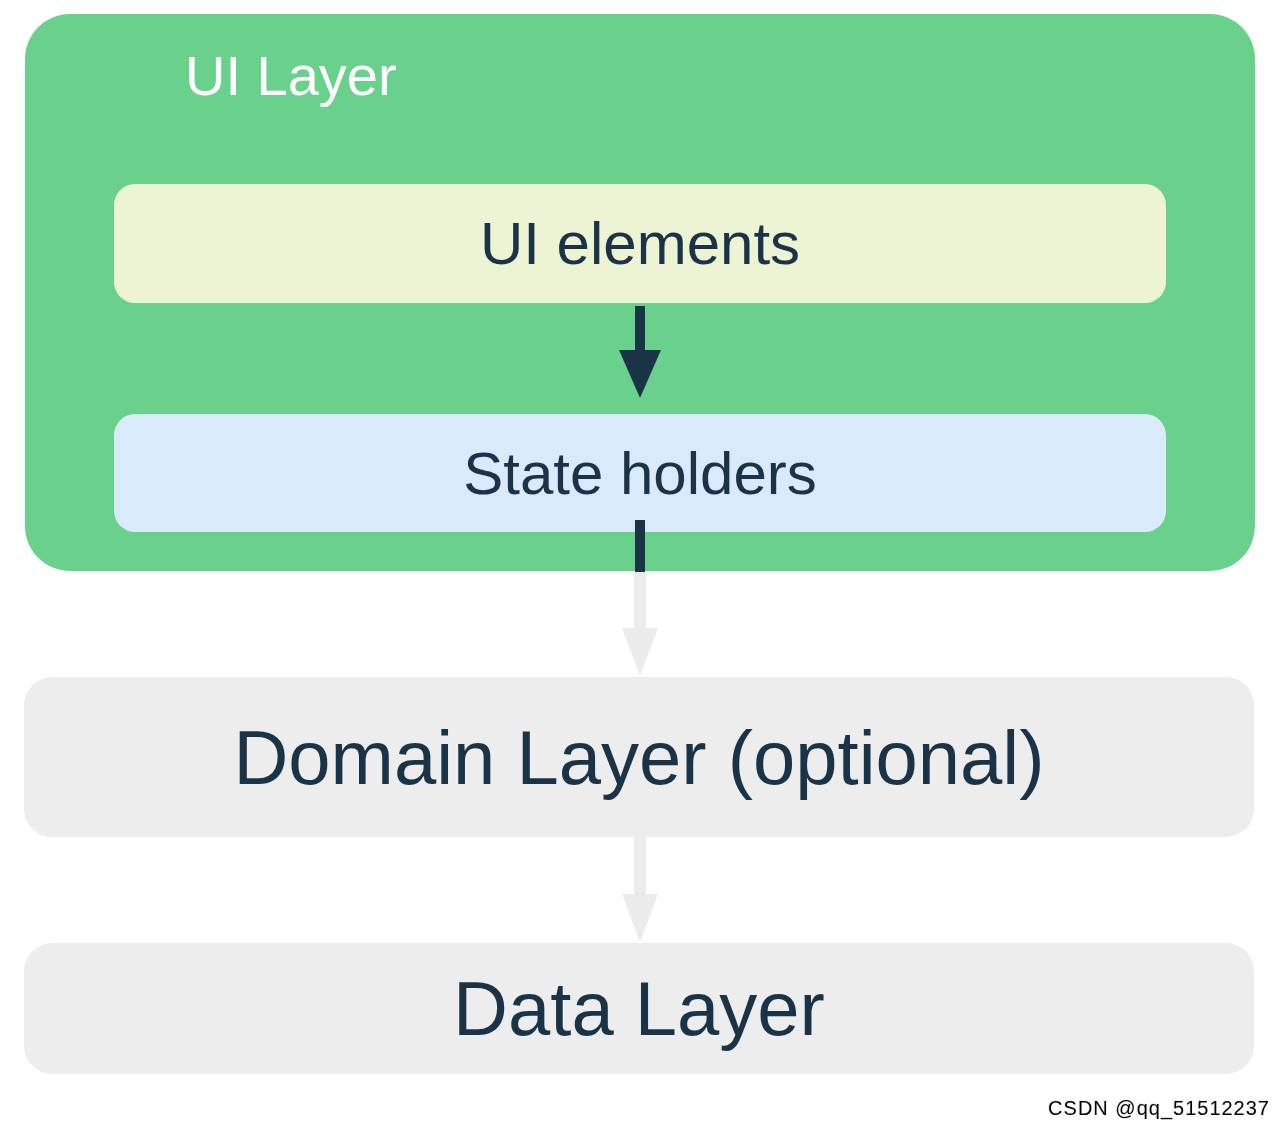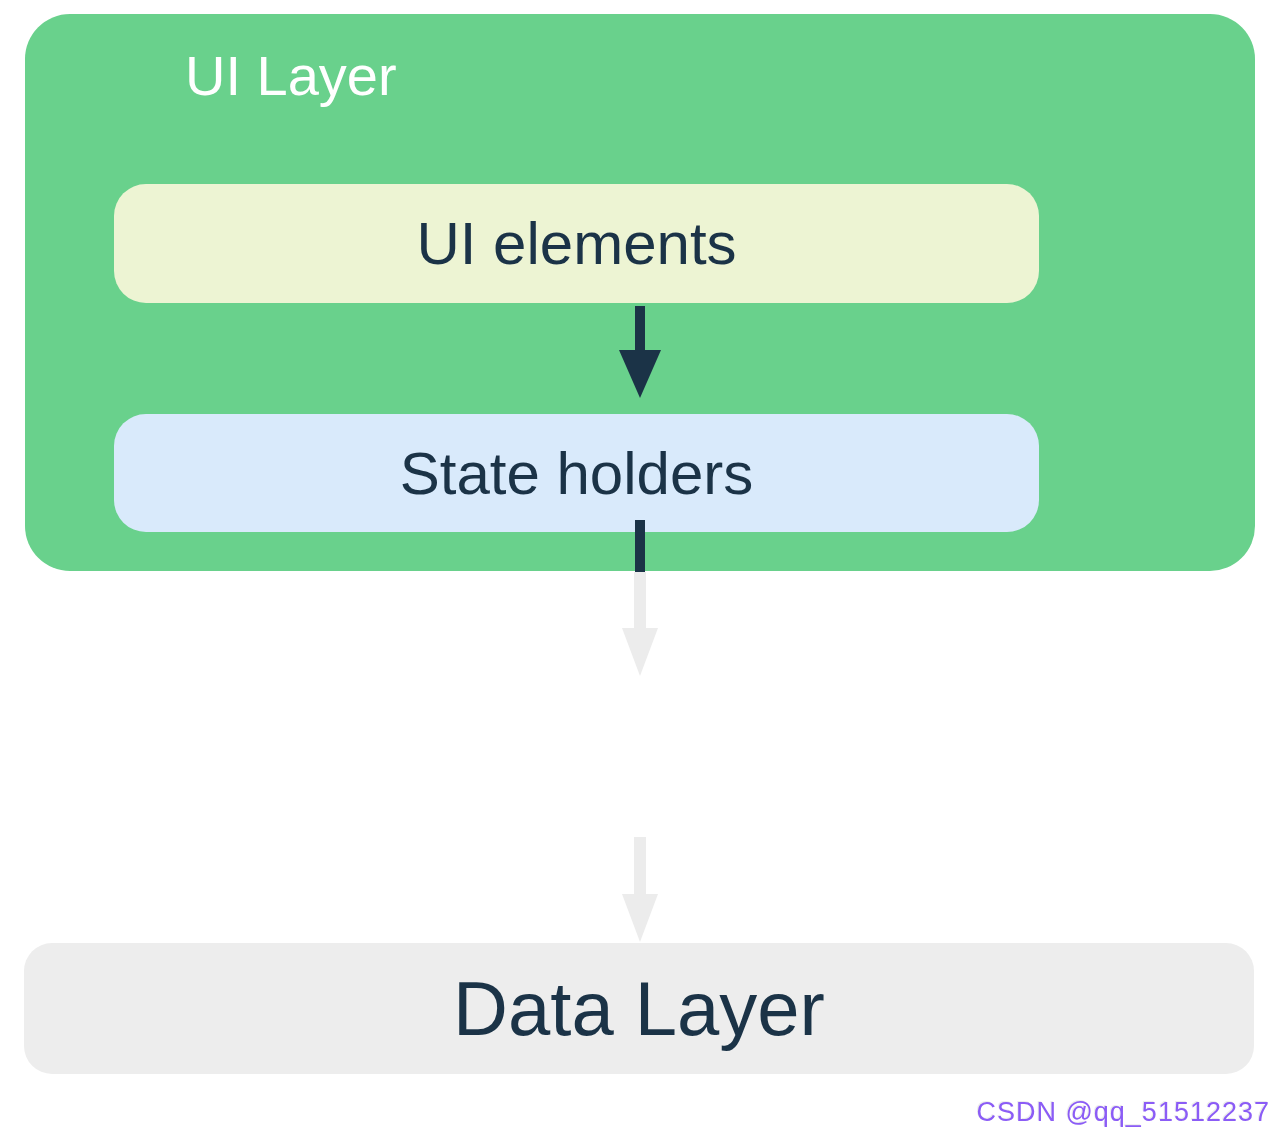--- a/index.html
+++ b/index.html
@@ -24,22 +24,22 @@
     left: 185px; top: 44px;
     font-size: 56px;
     line-height: 1.15;
     color: #ffffff;
     white-space: nowrap;
   }
 
   
   .inner-box {
     left: 114px;
-    width: 925px;
-    border-radius: 32px;
+    width: 1052px;
+    border-radius: 21px;
     display: flex;
     align-items: center;
     justify-content: center;
     font-size: 60px;
     color: #1B3347;
     white-space: nowrap;
   }
   .ui-elements-box { top: 184px; height: 119px; background: #EDF4D3; }
   .state-holders-box { top: 402px; height: 118px; background: #D9EAFB; margin-top: 12px; }
 
@@ -60,22 +60,22 @@
   .data-layer  { top: 943px; height: 131px; }
 
   
   .arrow-dark-1      { left: 619px; top: 306px; }
   .stem-dark-exit    { left: 635px; top: 520px; width: 10px; height: 52px; background: #1B3347; }
   .arrow-light-1     { left: 622px; top: 572px; }
   .arrow-light-2     { left: 622px; top: 837px; }
 
   .watermark {
     right: 10px; top: 1097px;
-    font-size: 27px;
-    color: #8b5cf6;
+    font-size: 20px;
+    color: #000000;
     text-shadow: 1px 1px 0 #ffffff, -1px -1px 0 rgba(180,180,180,0.25);
     letter-spacing: 1px;
     white-space: nowrap;
   }
 </style>
 </head>
 <body>
 
 <div class="canvas">
 
@@ -98,20 +98,23 @@
     <span>State holders</span>
   </div>
 
   <div class="abs stem-dark-exit"></div>
 
   <svg class="abs arrow-light-1" width="36" height="104" viewBox="0 0 36 104" aria-hidden="true">
     <rect x="12" y="0" width="12" height="60" fill="#ECECEC"></rect>
     <polygon points="0,56 36,56 18,104" fill="#ECECEC"></polygon>
   </svg>
 
+  <div class="abs layer-bar domain-layer">
+    <span>Domain Layer (optional)</span>
+  </div>
 
   <svg class="abs arrow-light-2" width="36" height="105" viewBox="0 0 36 105" aria-hidden="true">
     <rect x="12" y="0" width="12" height="60" fill="#ECECEC"></rect>
     <polygon points="0,57 36,57 18,105" fill="#ECECEC"></polygon>
   </svg>
 
   <div class="abs layer-bar data-layer">
     <span>Data Layer</span>
   </div>
 

